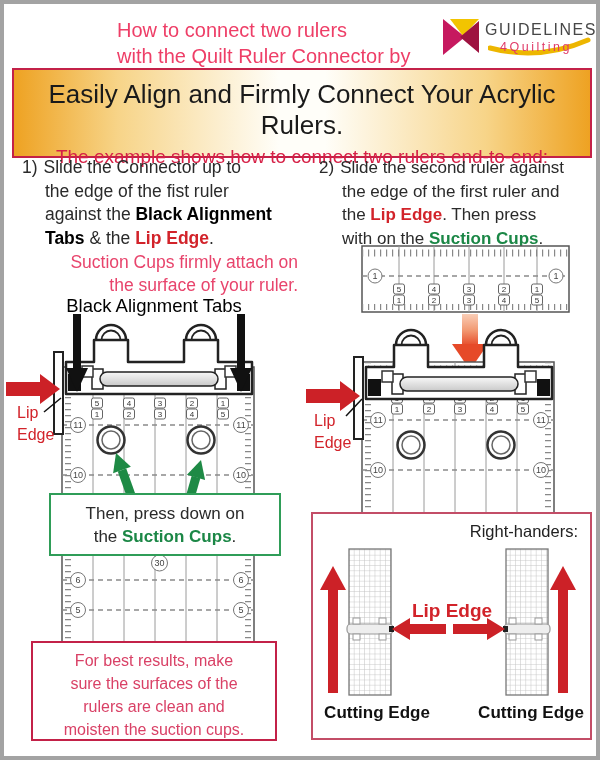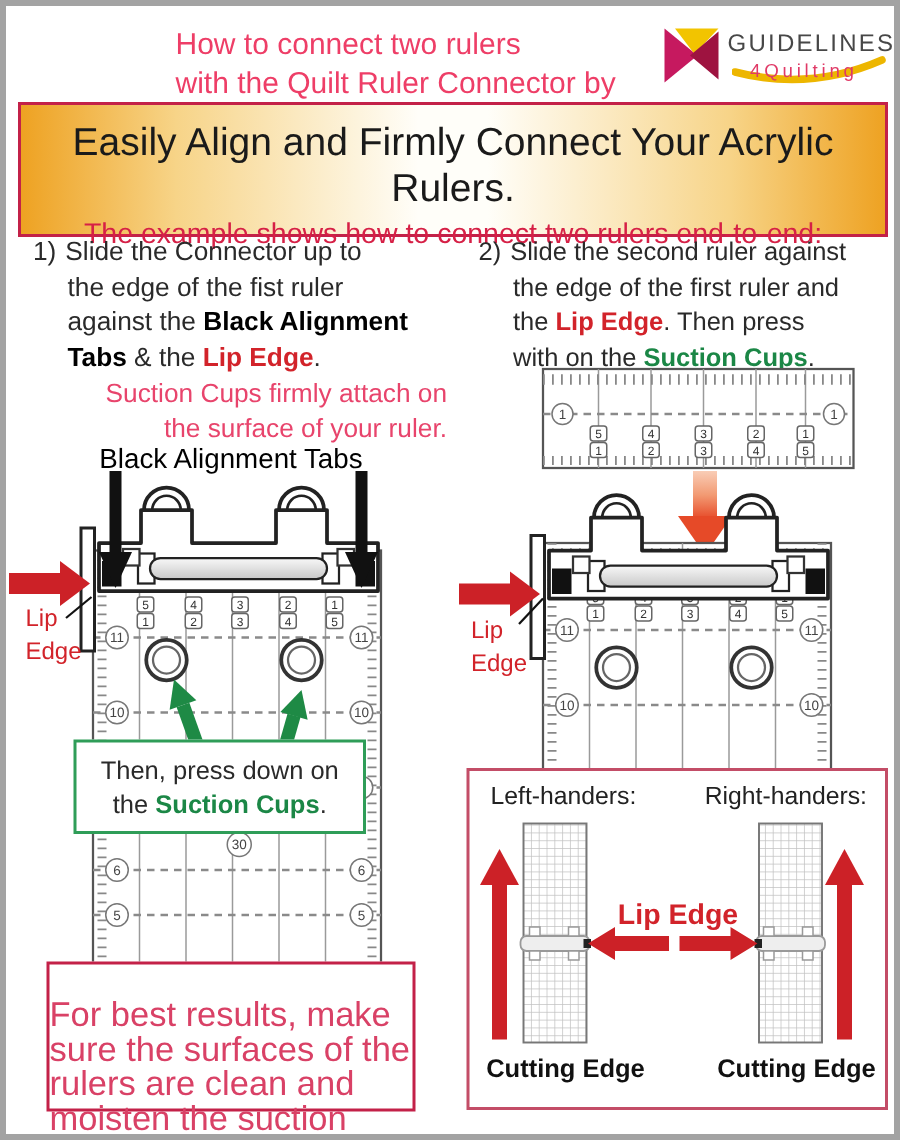--- a/index.html
+++ b/index.html
@@ -40,26 +40,26 @@
   .tabs-label{position:absolute;left:0;top:291px;width:300px;text-align:center;
         font-size:18.5px;color:#000;}
 
   .diag1{position:absolute;left:0;top:308px;}
   .diag2{position:absolute;left:300px;top:240px;}
 
   .lip{position:absolute;font-size:16px;line-height:22px;color:#d2232a;}
   .lip-left{left:13px;top:398px;}
   .lip-right{left:310px;top:406px;}
 
-  .green-box{position:absolute;left:45px;top:489px;width:195px;height:63px;box-sizing:border-box;
+  .green-box{position:absolute;left:45px;top:489px;width:232px;height:63px;box-sizing:border-box;
         border:2px solid #2f9d58;background:#fff;text-align:center;
         font-size:17px;line-height:23px;color:#2a2a2a;padding-top:7px;}
   .red-box{position:absolute;left:27px;top:637px;width:246px;height:100px;box-sizing:border-box;
-        border:2px solid #c32148;background:#fff;text-align:left;
-        font-size:23px;line-height:23px;color:#d94166;padding-top:22px;}
+        border:2px solid #c32148;background:#fff;text-align:center;
+        font-size:16px;line-height:23px;color:#d94166;padding-top:6px;}
 
   
   .handers{position:absolute;left:307px;top:508px;width:281px;height:228px;box-sizing:border-box;
         border:2px solid #c34d67;background:#fff;}
   .handers .hlab{position:absolute;top:8px;font-size:16.5px;color:#222;}
   .handers .hlab.left{left:14px;}
   .handers .hlab.right{right:12px;}
   .handers .hsvg{position:absolute;left:0;top:26px;}
   .handers .lipedge{position:absolute;left:92px;top:86px;width:94px;text-align:center;
         font-size:19px;font-weight:bold;color:#d2232a;}
@@ -302,21 +302,20 @@
     <use href="#redarrow" x="2" y="135"></use>
     <line x1="42" y1="172" x2="58" y2="155" stroke="#111" stroke-width="1.5"></line>
   </svg>
 
   <div class="lip lip-right">
     <div>Lip</div>
     <div>Edge</div>
   </div>
 
   <div class="handers">
-    <div class="hlab left">Left-handers:</div>
     <div class="hlab right">Right-handers:</div>
     <svg class="hsvg" width="277" height="170" viewBox="0 0 277 170">
       <g>
         <rect x="36" y="9" width="42" height="146" fill="url(#fineGrid)" stroke="#777" stroke-width="1.3"></rect>
         <rect x="34" y="84" width="46" height="10" rx="4" fill="#eee" stroke="#999" stroke-width="1.2"></rect>
         <rect x="40" y="78" width="7" height="6" fill="#fff" stroke="#999"></rect>
         <rect x="66" y="78" width="7" height="6" fill="#fff" stroke="#999"></rect>
         <rect x="40" y="94" width="7" height="6" fill="#fff" stroke="#999"></rect>
         <rect x="66" y="94" width="7" height="6" fill="#fff" stroke="#999"></rect>
         <rect x="76" y="86" width="5" height="6" fill="#222"></rect>

